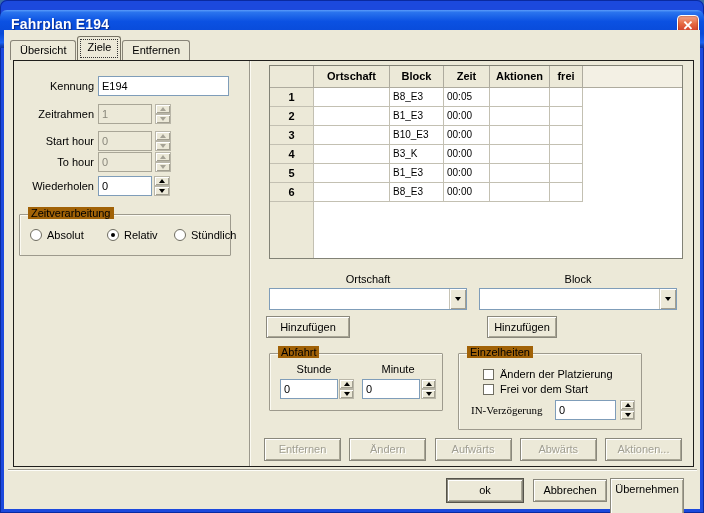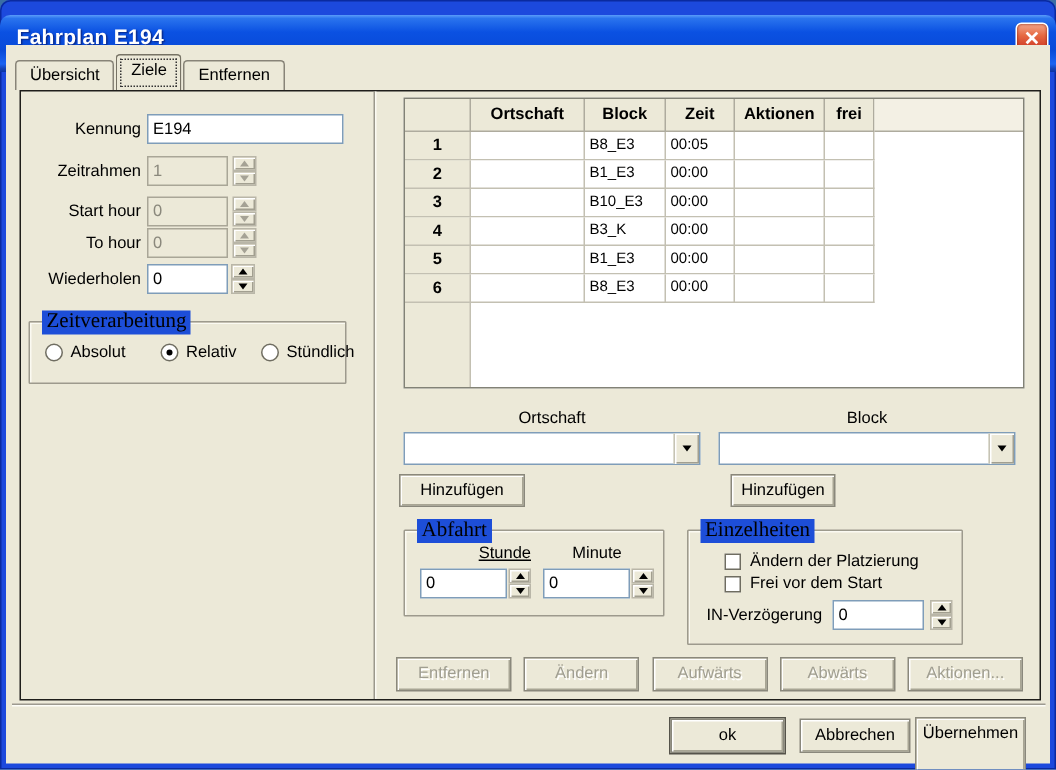--- a/index.html
+++ b/index.html
@@ -88,22 +88,22 @@
   .tri-down { width:0; height:0; border-left:3px solid transparent; border-right:3px solid transparent; border-top:4px solid #000; }
   .spinner.dis .tri-up { border-bottom-color:#a5a295; }
   .spinner.dis .tri-down { border-top-color:#a5a295; }
 
   
   .groupbox {
     position:absolute; border:1px solid #9d9a8d; border-radius:1px;
     box-shadow:inset 1px 1px 0 #fbfaf2;
   }
   .legend {
-    position:absolute; top:-8px; left:8px; background:#1d4ed8;
-    padding:0 3px; font-size:14px; color:#000; white-space:nowrap;font-family:Liberation Serif, serif;
+    position:absolute; top:-8px; left:8px; background:#a16207;
+    padding:0 3px; font-size:11px; color:#000; white-space:nowrap;
   }
 
   
   .radio-item { position:absolute; display:flex; align-items:center; gap:5px; }
   .radio {
     width:12px; height:12px; border-radius:50%;
     background:#fff; border:1px solid #6f6d61; position:relative;
   }
   .radio.checked::after {
     content:""; position:absolute; left:3px; top:3px; width:4px; height:4px;
@@ -322,21 +322,21 @@
         <div class="combo-btn">
             <i class="combo-tri"></i>
           </div>
       </div>
 
       <div class="btn" style="left:252px;top:255px;width:84px;">Hinzufügen</div>
       <div class="btn" style="left:473px;top:255px;width:70px;">Hinzufügen</div>
 
       <div class="groupbox" style="left:255px;top:292px;width:174px;height:58px;">
         <span class="legend">Abfahrt</span>
-        <div class="lbl" style="left:4px;top:9px;width:80px;text-align:right;text-decoration:underline;">Stunde</div>
+        <div class="lbl" style="left:4px;top:9px;width:80px;text-align:center;">Stunde</div>
         <div class="lbl" style="left:88px;top:9px;width:80px;text-align:center;">Minute</div>
         <input class="edit" style="left: 10px; top: 25px; width: 58px;" value="0">
         <div class="spinner" style="left:69px;top:25px;width:15px;">
           <div class="spin-half">
               <i class="tri-up"></i>
             </div>
           <div class="spin-half">
               <i class="tri-down"></i>
             </div>
         </div>
@@ -354,21 +354,21 @@
       <div class="groupbox" style="left:444px;top:292px;width:184px;height:77px;">
         <span class="legend">Einzelheiten</span>
         <div class="check-item" style="left:12px;top:14px;">
           <span class="checkbox"></span>
           <span class="txt">Ändern der Platzierung</span>
         </div>
         <div class="check-item" style="left:12px;top:29px;">
           <span class="checkbox"></span>
           <span class="txt">Frei vor dem Start</span>
         </div>
-        <div class="lbl" style="left:12px;top:50px;">IN-Verzögerung</div>
+        <div class="lbl" style="left:12px;top:50px;font-family:Liberation Serif, serif;">IN-Verzögerung</div>
         <input class="edit" style="left: 96px; top: 46px; width: 61px;" value="0">
         <div class="spinner" style="left:161px;top:46px;width:15px;">
           <div class="spin-half">
               <i class="tri-up"></i>
             </div>
           <div class="spin-half">
               <i class="tri-down"></i>
             </div>
         </div>
       </div>

